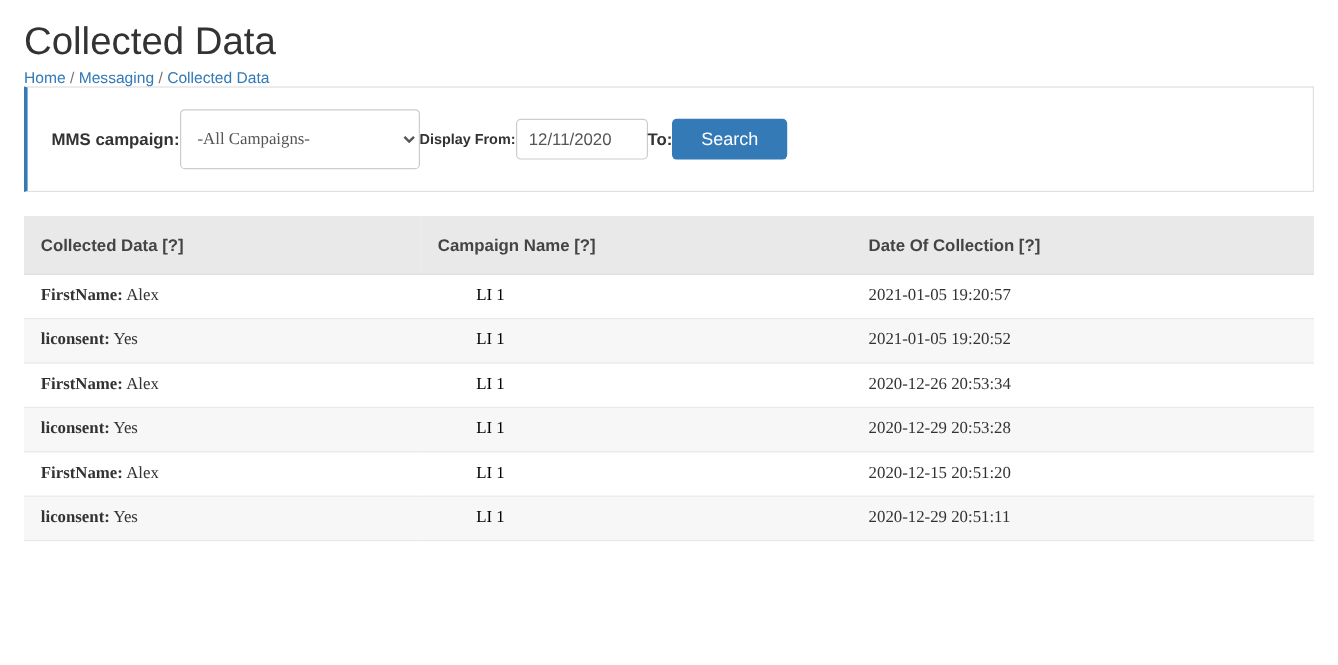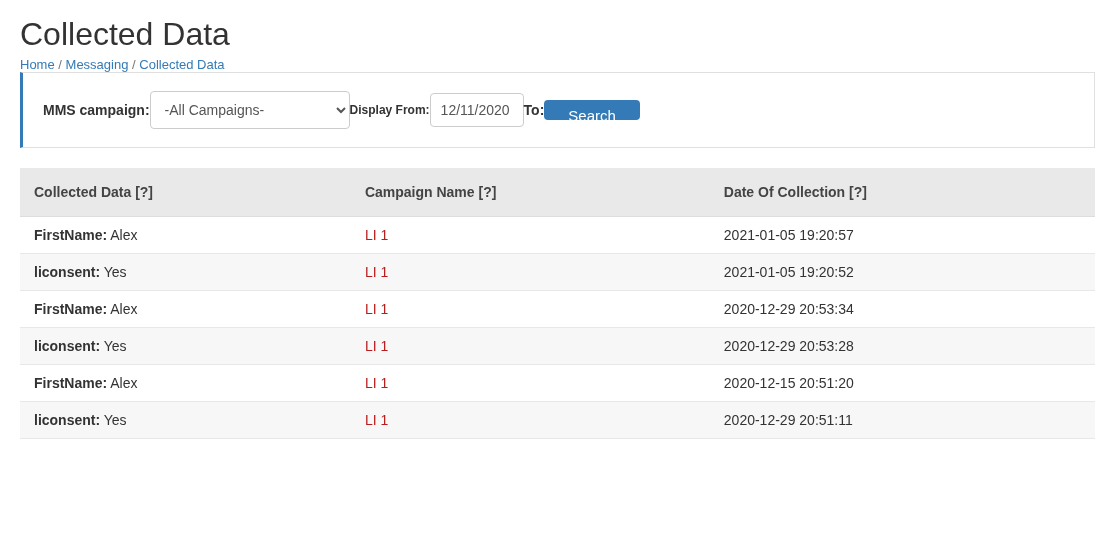--- a/index.html
+++ b/index.html
@@ -43,84 +43,87 @@
       white-space: nowrap;
     }
     .filter-select {
       border: 1px solid #ccc;
       border-radius: 4px;
       padding: 6px 10px;
       font-size: 14px;
       color: #555;
       background: #fff;
       min-width: 200px;
-      height: 38px;
+      height: 50px;
+      font-family: Liberation Serif, serif;
     }
     .display-from-label {
       font-size: 12px;
       font-weight: 600;
       color: #333;
       white-space: nowrap;
     }
     .date-input {
       border: 1px solid #ccc;
       border-radius: 4px;
       padding: 6px 10px;
       font-size: 14px;
       color: #555;
-      width: 94px;
+      width: 110px;
       height: 34px;
     }
     .to-label {
       font-size: 14px;
       font-weight: 600;
       color: #333;
     }
     .search-btn {
       background: #337ab7;
       color: #fff;
       border: none;
       border-radius: 4px;
       padding: 7px 24px;
       font-size: 15px;
       cursor: pointer;
-      height: 20px;
+      height: 34px;
     }
 
     .data-table {
       width: 100%;
       border-collapse: collapse;
       font-size: 14px;
     }
     .data-table thead tr {
       background: #e9e9e9;
     }
     .data-table thead th {
       text-align: left;
       padding: 16px 14px;
       font-weight: 600;
       color: #444;
       border-bottom: 1px solid #ddd;
     }
     .data-table tbody tr {
       border-bottom: 1px solid #e8e8e8;
+      font-family: Liberation Serif, serif;
     }
     .data-table tbody tr:nth-child(even) {
       background: #f7f7f7;
     }
     .data-table tbody tr:nth-child(odd) {
       background: #fff;
     }
     .data-table tbody td {
       padding: 10px 14px;
       color: #333;
     }
     .data-table tbody td.campaign-cell a {
-      color: #b91c1c;
+      color: #000000;
       text-decoration: none;
+      margin-left: 32px;
     }
     .bold { font-weight: 700; }
   </style>
 </head>
 <body>
 
 <h1 class="page-title">Collected Data</h1>
 
 <nav class="breadcrumb">
   <a href="#">Home</a>
@@ -156,21 +159,21 @@
         <td>2021-01-05 19:20:57</td>
       </tr>
       <tr>
         <td><span class="bold">liconsent:</span><span> Yes</span></td>
         <td class="campaign-cell"><a href="#">LI 1</a></td>
         <td>2021-01-05 19:20:52</td>
       </tr>
       <tr>
         <td><span class="bold">FirstName:</span><span> Alex</span></td>
         <td class="campaign-cell"><a href="#">LI 1</a></td>
-        <td>2020-12-29 20:53:34</td>
+        <td>2020-12-26 20:53:34</td>
       </tr>
       <tr>
         <td><span class="bold">liconsent:</span><span> Yes</span></td>
         <td class="campaign-cell"><a href="#">LI 1</a></td>
         <td>2020-12-29 20:53:28</td>
       </tr>
       <tr>
         <td><span class="bold">FirstName:</span><span> Alex</span></td>
         <td class="campaign-cell"><a href="#">LI 1</a></td>
         <td>2020-12-15 20:51:20</td>

